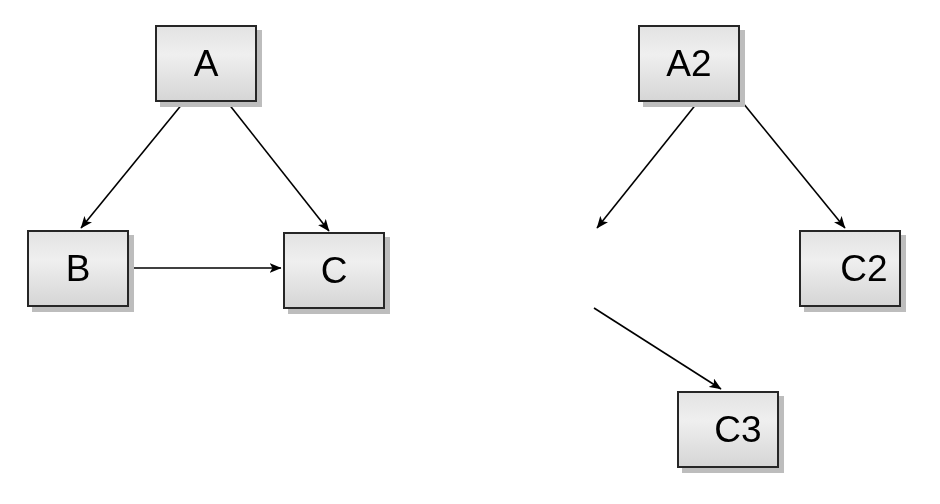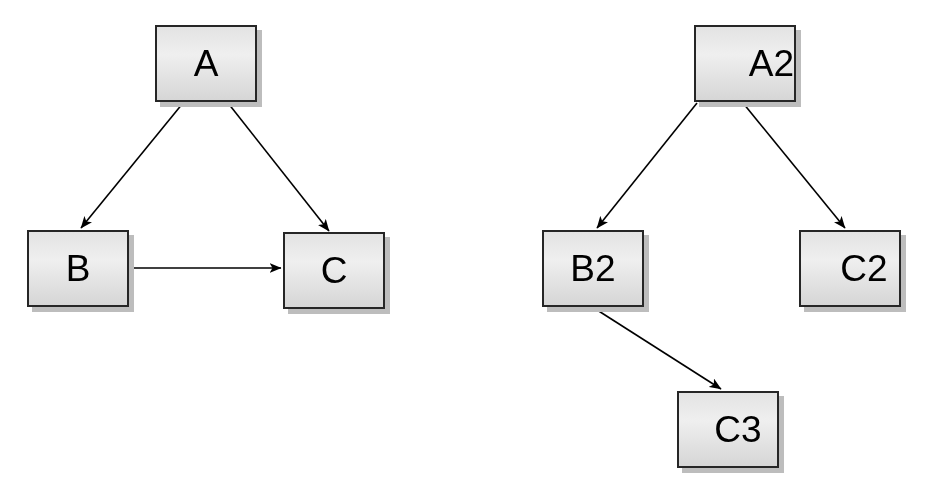--- a/index.html
+++ b/index.html
@@ -72,25 +72,22 @@
   <div class="node" style="left:155px; top:25px;">
     <span class="node-label">A</span>
   </div>
   <div class="node" style="left:27px;  top:230px;">
     <span class="node-label">B</span>
   </div>
   <div class="node" style="left:283px; top:232px;">
     <span class="node-label">C</span>
   </div>
 
-  <div class="node" style="left:694px; top:25px;justify-content:flex-end;">
+  <div class="node" style="left:638px; top:25px;">
     <span class="node-label">A2</span>
-  </div>
-  <div class="node" style="left:542px; top:230px;">
-    <span class="node-label">B2</span>
   </div>
   <div class="node" style="left:799px; top:230px;padding-left:28px;">
     <span class="node-label">C2</span>
   </div>
   <div class="node" style="left:677px; top:391px;padding-left:20px;">
     <span class="node-label">C3</span>
   </div>
 
 </div>
 

